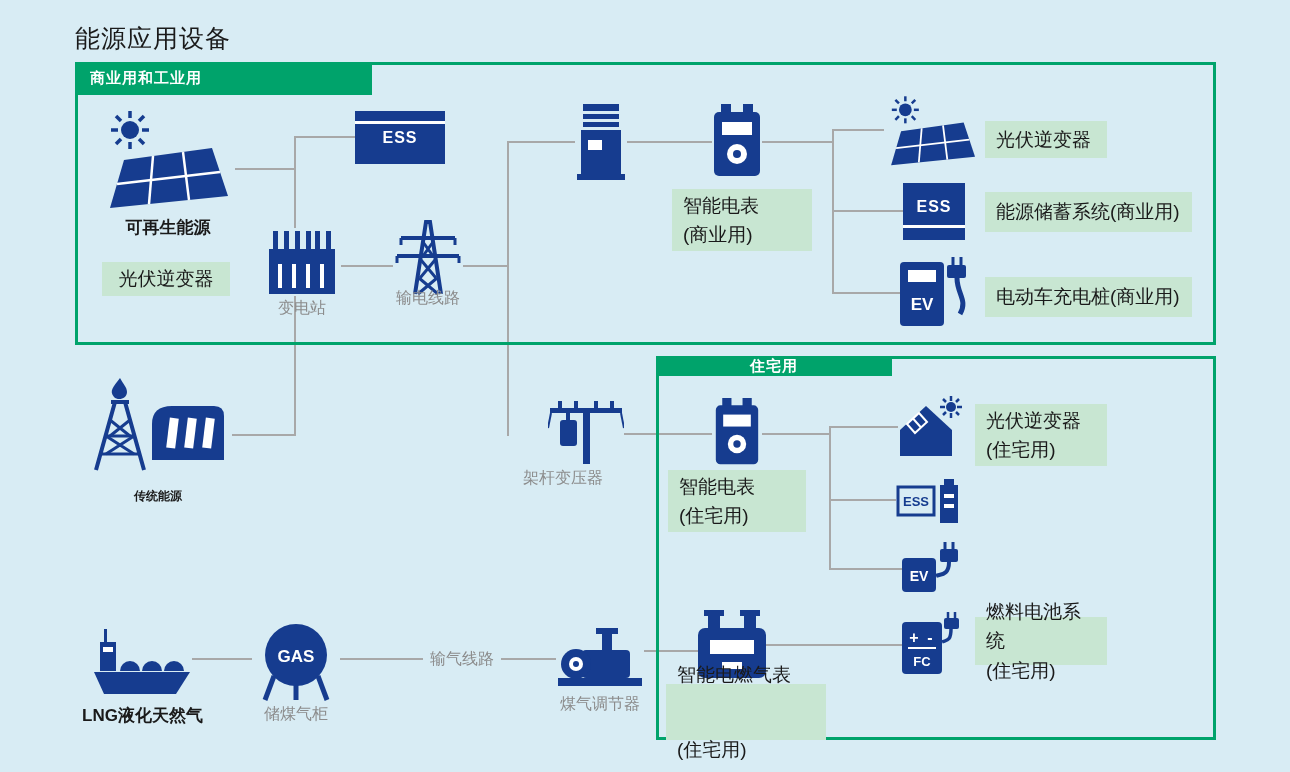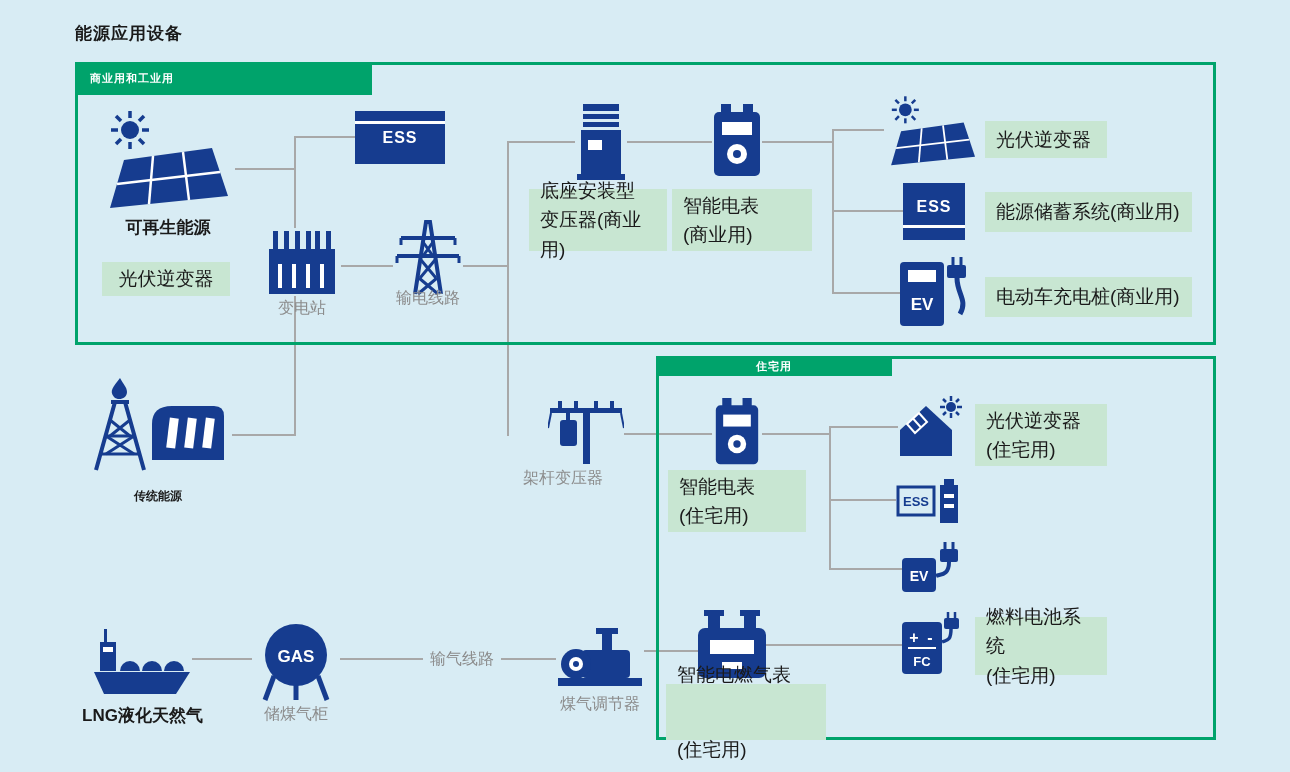--- a/index.html
+++ b/index.html
@@ -3,23 +3,23 @@
 <meta charset="utf-8">
 <style>
   :root{
     --bg:#d8ecf4; --green:#00a36b; --label-green:#c8e6d2;
     --blue:#163c8f; --line:#a8a8a8; --gray:#8c8c8c; --dark:#1a1a1a;
   }
   html,body{margin:0;padding:0;}
   body{font-family:"Liberation Sans","DejaVu Sans",sans-serif;}
   #canvas{position:relative;width:1290px;height:772px;background:var(--bg);overflow:hidden;}
   .abs{position:absolute;box-sizing:border-box;}
-  .title{font-size:17px;font-weight:700;color:var(--dark);letter-spacing:1px;}
+  .title{font-size:25px;font-weight:400;color:var(--dark);letter-spacing:1px;}
   .zone{border:3px solid var(--green);background:transparent;}
-  .zone-hd{background:var(--green);color:#fff;font-size:11px;font-weight:bold;display:flex;align-items:center;letter-spacing:1px;}
+  .zone-hd{background:var(--green);color:#fff;font-size:15px;font-weight:bold;display:flex;align-items:center;letter-spacing:1px;}
   .zone-hd.left{padding-left:15px;}
   .zone-hd.center{justify-content:center;}
   .line-h{height:2px;background:var(--line);z-index:0;}
   .line-v{width:2px;background:var(--line);z-index:0;}
   .ic{z-index:1;}
   .ic svg{width:100%;height:100%;display:block;}
   svg text{font-family:inherit;}
   .lbl-green{background:var(--label-green);color:var(--dark);font-size:19px;display:flex;flex-direction:column;justify-content:center;padding:0 11px;line-height:1.55;z-index:1;}
   .lbl-green.center{align-items:center;text-align:center;padding:0 4px;}
   .lbl-gray{color:var(--gray);font-size:16px;text-align:center;z-index:1;}
@@ -148,24 +148,20 @@
   <div class="abs ic" style="left:575px;top:102px;width:52px;height:80px;">
     <svg viewBox="0 0 52 80" fill="var(--blue)">
       <rect x="8" y="2" width="36" height="7"></rect>
       <rect x="8" y="12" width="36" height="5"></rect>
       <rect x="8" y="20" width="36" height="5"></rect>
       <rect x="6" y="28" width="40" height="44"></rect>
       <rect x="2" y="72" width="48" height="6"></rect>
       <rect x="13" y="38" width="14" height="10" fill="#fff"></rect>
     </svg>
   </div>
-  <div class="abs lbl-green" style="left:529px;top:189px;width:138px;height:62px;">
-    <span>底座安装型</span>
-    <span>变压器(商业用)</span>
-  </div>
 
   <div class="abs ic" style="left:712px;top:104px;width:50px;height:76px;">
     <svg viewBox="0 0 50 76">
       <rect x="9" y="0" width="10" height="10" fill="var(--blue)"></rect>
       <rect x="31" y="0" width="10" height="10" fill="var(--blue)"></rect>
       <rect x="2" y="8" width="46" height="64" rx="5" fill="var(--blue)"></rect>
       <rect x="10" y="18" width="30" height="13" fill="#fff"></rect>
       <circle cx="25" cy="50" r="10" fill="#fff"></circle>
       <circle cx="25" cy="50" r="4" fill="var(--blue)"></circle>
     </svg>
@@ -339,21 +335,21 @@
       </g>
       <rect x="42" y="8" width="15" height="11" rx="2" fill="var(--blue)"></rect>
       <path d="M49,19 C49,32 44,30 40,32" stroke="var(--blue)" stroke-width="3.5" fill="none"></path>
       <rect x="0" y="12" width="40" height="52" rx="4" fill="var(--blue)"></rect>
       <text x="12" y="33" text-anchor="middle" font-size="16" font-weight="bold" fill="#fff">+</text>
       <text x="28" y="33" text-anchor="middle" font-size="16" font-weight="bold" fill="#fff">-</text>
       <line x1="6" y1="38" x2="34" y2="38" stroke="#fff" stroke-width="2"></line>
       <text x="20" y="56" text-anchor="middle" font-size="13" font-weight="bold" fill="#fff">FC</text>
     </svg>
   </div>
-  <div class="abs lbl-green" style="left:975px;top:617px;width:132px;height:58px;">
+  <div class="abs lbl-green" style="left:975px;top:617px;width:132px;height:48px;">
     <span>燃料电池系统</span>
     <span>(住宅用)</span>
   </div>
 
   <div class="abs ic" style="left:698px;top:610px;width:68px;height:72px;">
     <svg viewBox="0 0 68 72" fill="var(--blue)">
       <rect x="6" y="0" width="20" height="6"></rect>
         <rect x="42" y="0" width="20" height="6"></rect>
       <rect x="10" y="4" width="12" height="16"></rect>
         <rect x="46" y="4" width="12" height="16"></rect>

